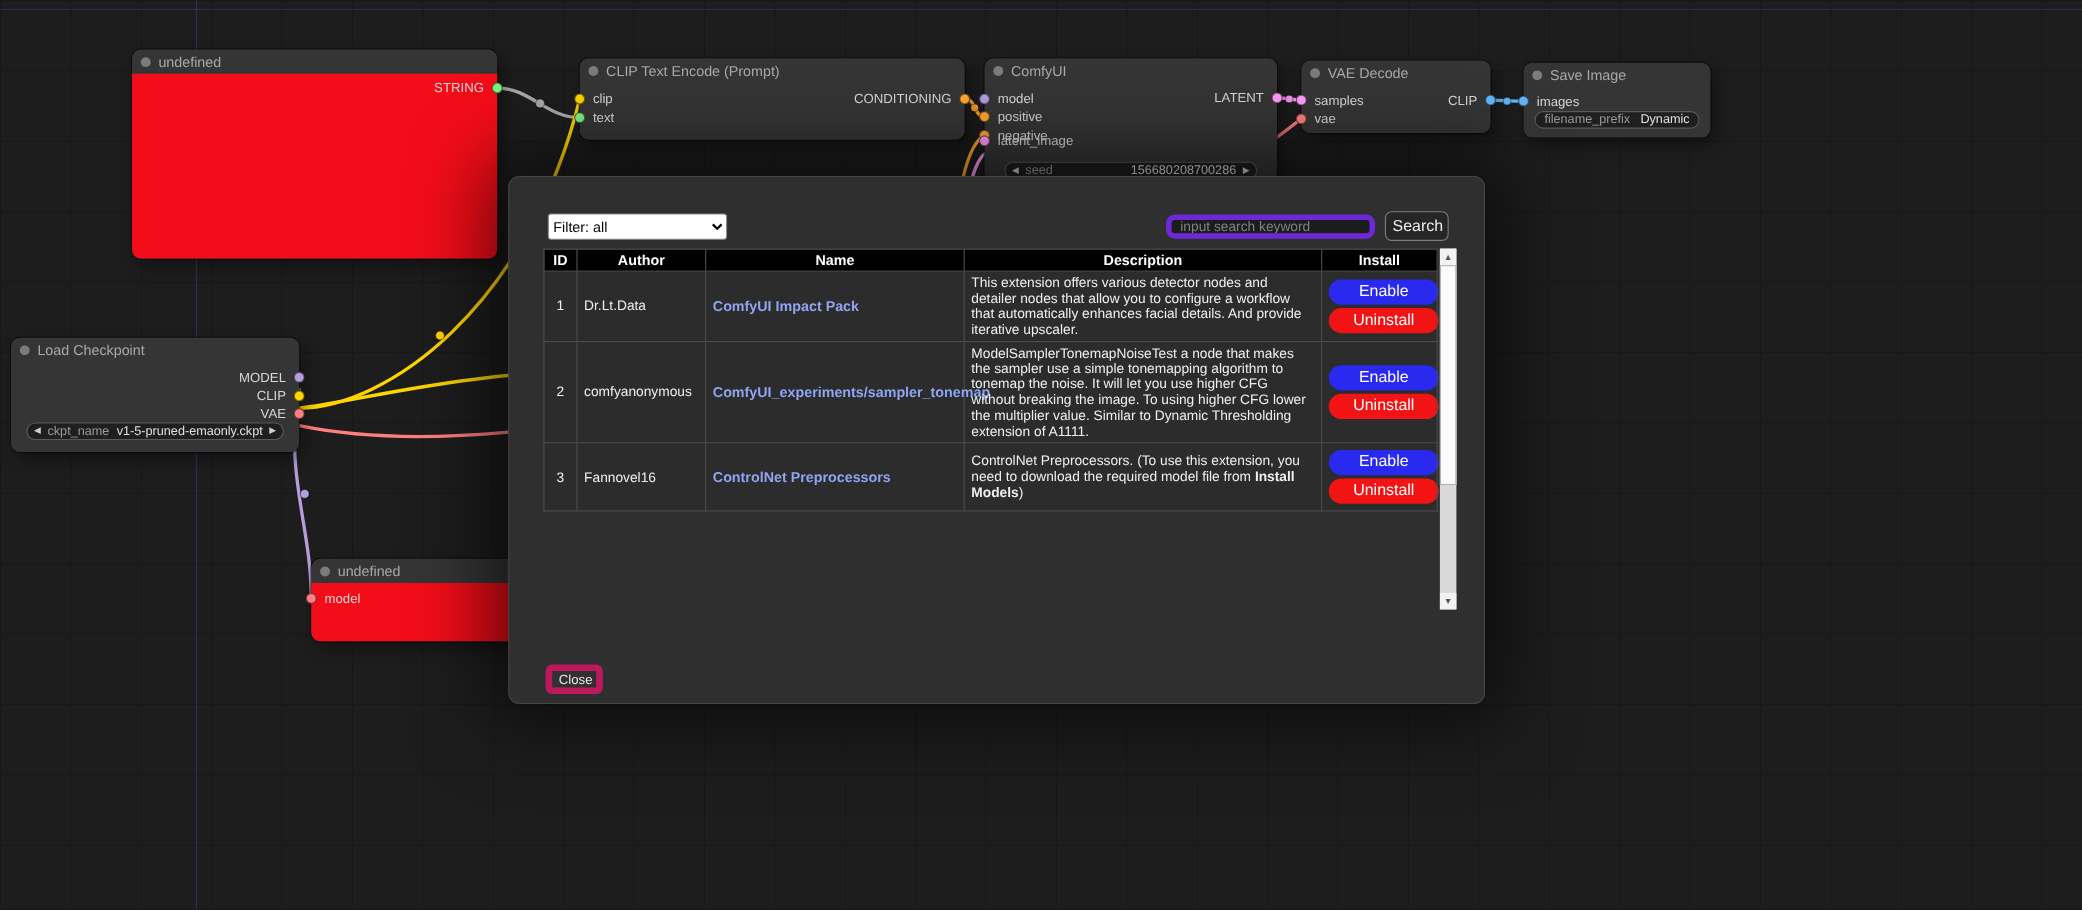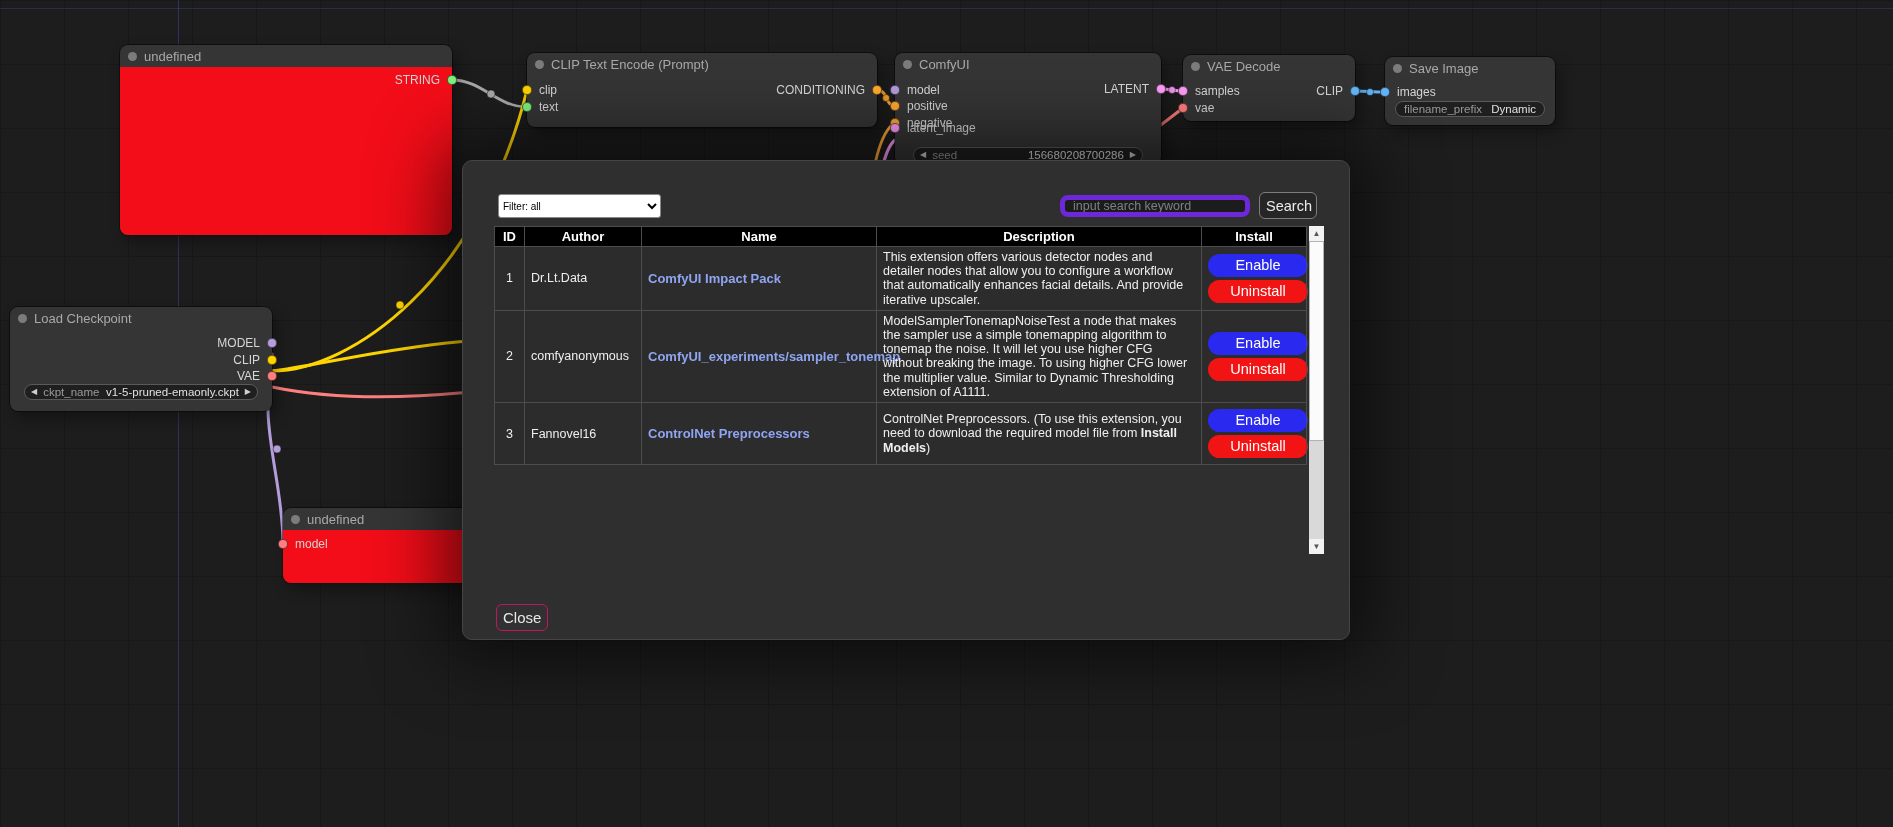--- a/index.html
+++ b/index.html
@@ -48,21 +48,21 @@
   .widget.no-arrows .wlabel{margin-left:2px;}
   .widget.no-arrows .wvalue{margin-right:2px;}
 
   
   .modal{
     position:absolute;left:462px;top:160px;width:888px;height:480px;z-index:10;
     background:#2f2f2f;border:1px solid #454545;border-radius:10px;
     box-shadow:0 0 70px 18px rgba(0,0,0,.6);
   }
   .filter-select{
-    position:absolute;left:35px;top:33px;width:163px;height:24px;font-size:10px;
+    position:absolute;left:35px;top:33px;width:163px;height:24px;font-size:13px;
     background:#fff;color:#000;border:1px solid #888;border-radius:3px;
   }
   .search-input{
     position:absolute;left:597px;top:34px;width:190px;height:22px;
     background:#1c1c1c;color:#ddd;border:5px solid #6d28d9;border-radius:8px;
     padding:0 8px;font-size:12.5px;outline:none;
   }
   .search-input::placeholder{color:#818181;}
   .search-btn{
     position:absolute;left:796px;top:31px;width:58px;height:27px;
@@ -92,22 +92,22 @@
   }
 
   .scrollbar{position:absolute;top:0;right:0;width:15px;height:328px;background:#d9d9d9;}
   .sb-btn{position:absolute;left:0;width:15px;height:15px;background:#f2f2f2;color:#555;
     font-size:8px;line-height:15px;text-align:center;cursor:pointer;}
   .sb-btn.top{top:0;} .sb-btn.bottom{bottom:0;}
   .sb-thumb{position:absolute;left:0;top:15px;width:15px;height:200px;background:#fbfbfb;border:1px solid #b3b3b3;}
 
   .close-btn{
     position:absolute;left:33px;top:443px;width:52px;height:27px;
-    background:#313131;color:#e8e8e8;border:1px solid #be185d;border-radius:6px;
-    font-size:15px;cursor:pointer;
+    background:#313131;color:#e8e8e8;border:6px solid #be185d;border-radius:6px;
+    font-size:12px;cursor:pointer;
   }
 </style>
 </head>
 <body>
 
 <div class="canvas">
   <div class="guide-v"></div>
   <div class="guide-h"></div>
 
   <svg class="wires" width="1893" height="827">

